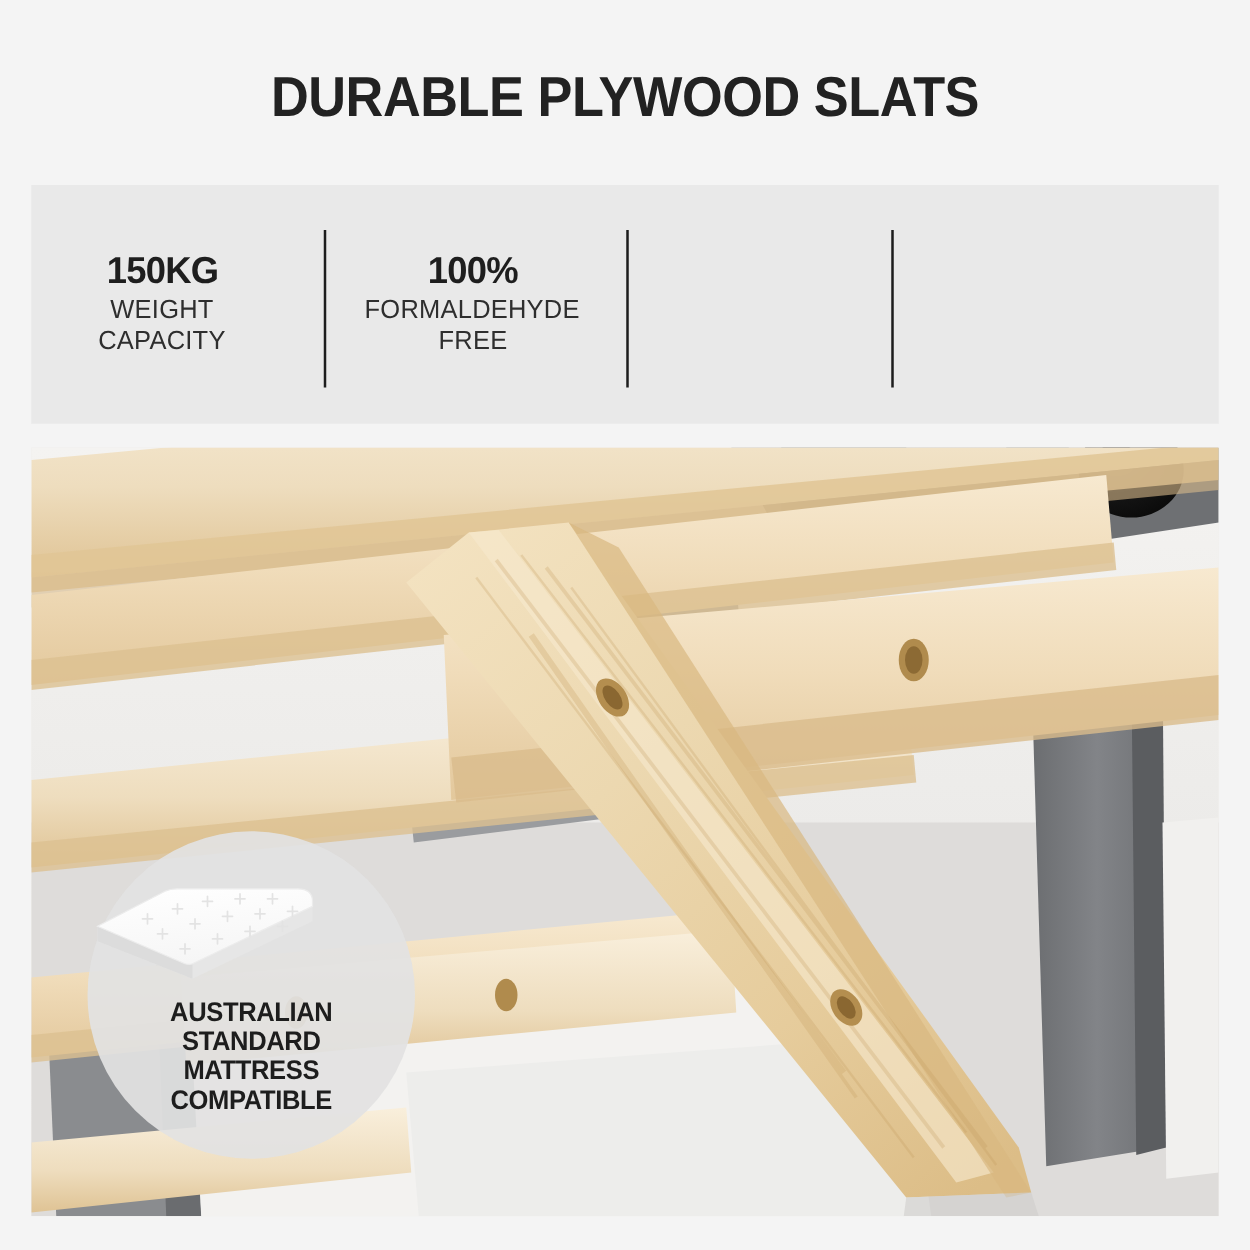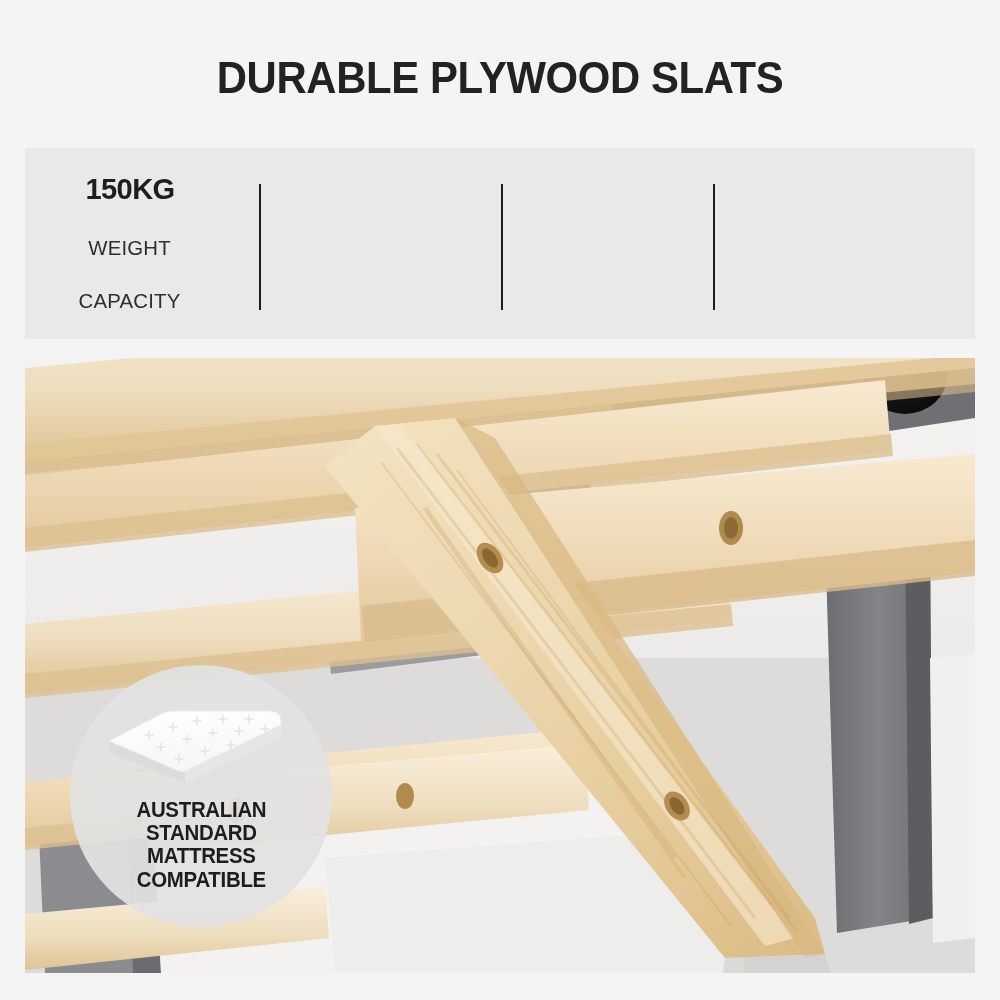--- a/index.html
+++ b/index.html
@@ -33,21 +33,21 @@
     align-items:center;
   }
   .spec {
     position:relative;
     height:100%;
     display:flex; flex-direction:column;
     align-items:center; justify-content:center;
     text-align:center;
     color:#262626;
   }
-  .spec-0 { width:210px;gap:28px; }
+  .spec-0 { width:210px; }
   .spec-1 { width:242px; }
   .spec-2 { width:212px; }
   .spec-3 { width:286px; }
 
   .spec .big {
     font-size:30px;
     font-weight:900;
     letter-spacing:-0.6px;
     color:#1e1e1e;
     line-height:1.05;
@@ -82,21 +82,20 @@
   .photo svg { display:block; width:100%; height:100%; }
 
   
   .badge {
     position:absolute;
     left:70px; top:665px;
     width:262px; height:262px;
     border-radius:50%;
     background:rgba(226,226,226,0.93);
     display:flex; flex-direction:column;
-    align-items:center;
     padding-top:26px;
   }
   .badge-icon { width:200px; height:96px; }
   .badge-icon svg { display:block; width:100%; height:100%; }
   .badge-text {
     margin-top:12px;
     text-align:center;
     font-size:21.5px;
     font-weight:900;
     line-height:1.08;
@@ -116,20 +115,25 @@
   <div class="specbar">
 
     <div class="spec spec-0">
       <div class="big">150KG</div>
       <div class="sub">WEIGHT</div>
       <div class="sub">CAPACITY</div>
     </div>
 
 
 
+    <div class="spec spec-3">
+      <div class="big">100%</div>
+      <div class="sub">FORMALDEHYDE</div>
+      <div class="sub">FREE</div>
+    </div>
 
     <div class="divider d1"></div>
     <div class="divider d2"></div>
     <div class="divider d3"></div>
   </div>
 
   <div class="photo">
     <svg viewBox="0 0 950 615" preserveAspectRatio="none">
       <defs>
         <linearGradient id="wgrainA" x1="0" y1="0" x2="0" y2="1">

